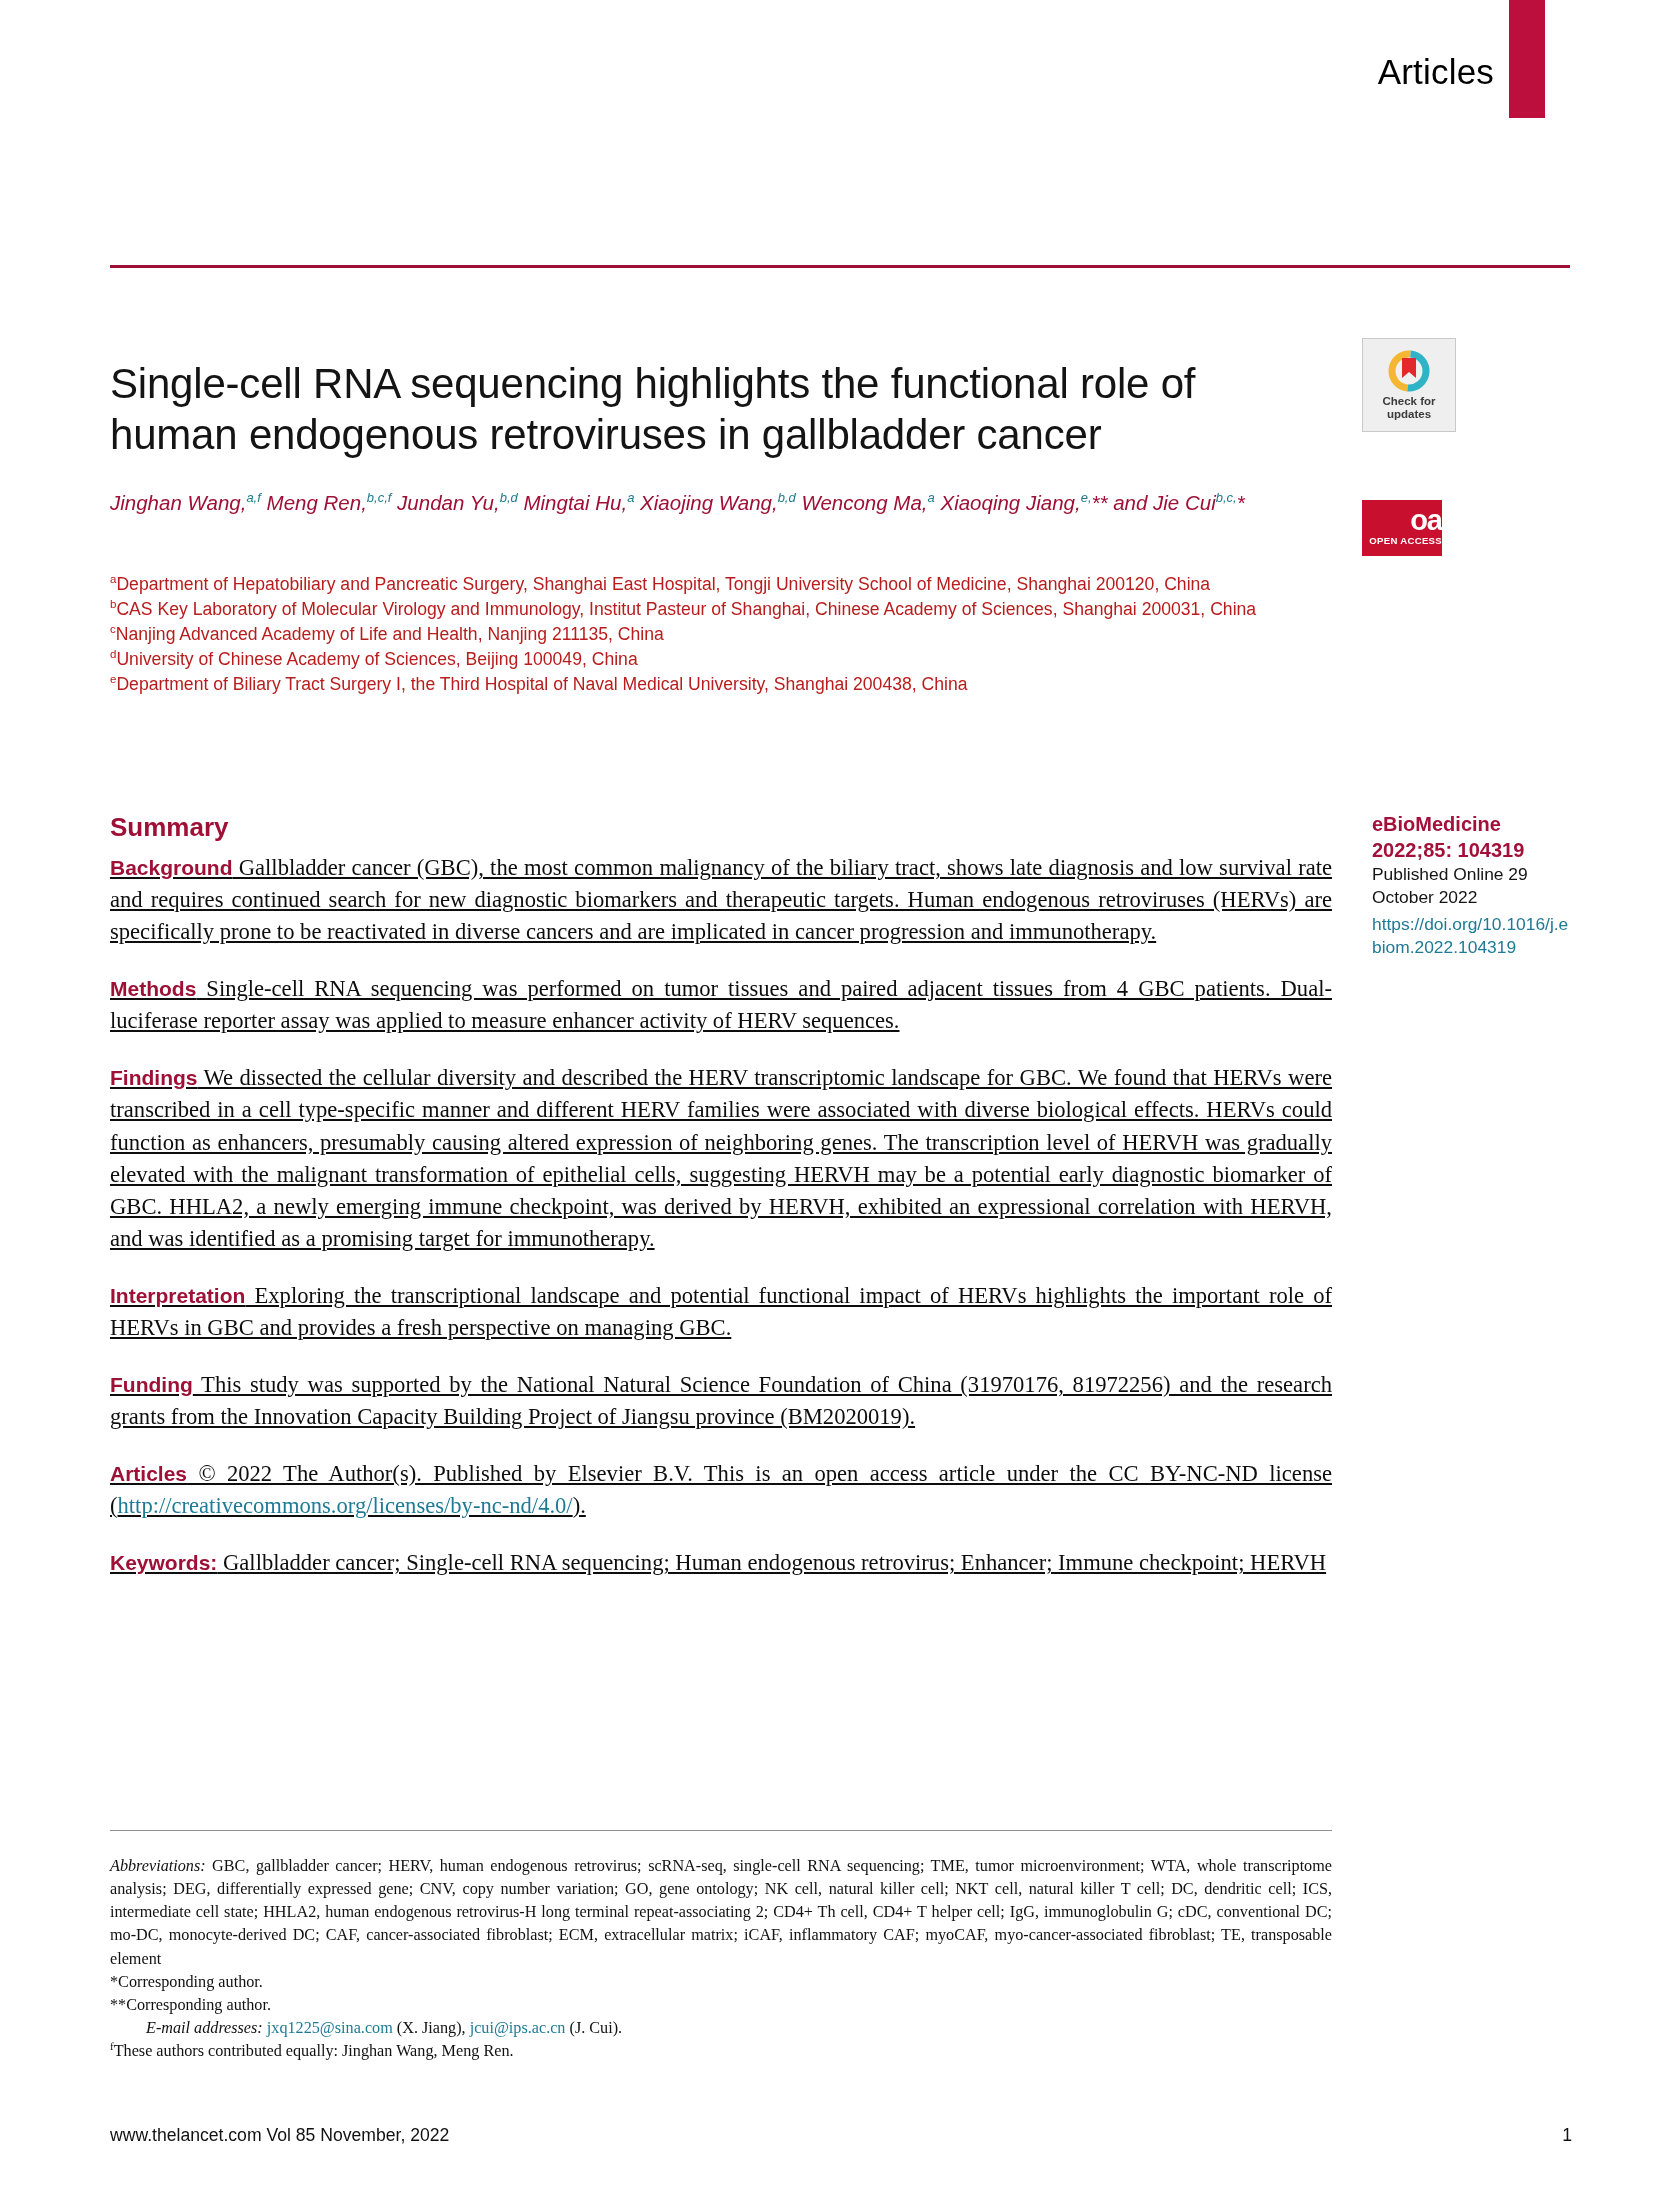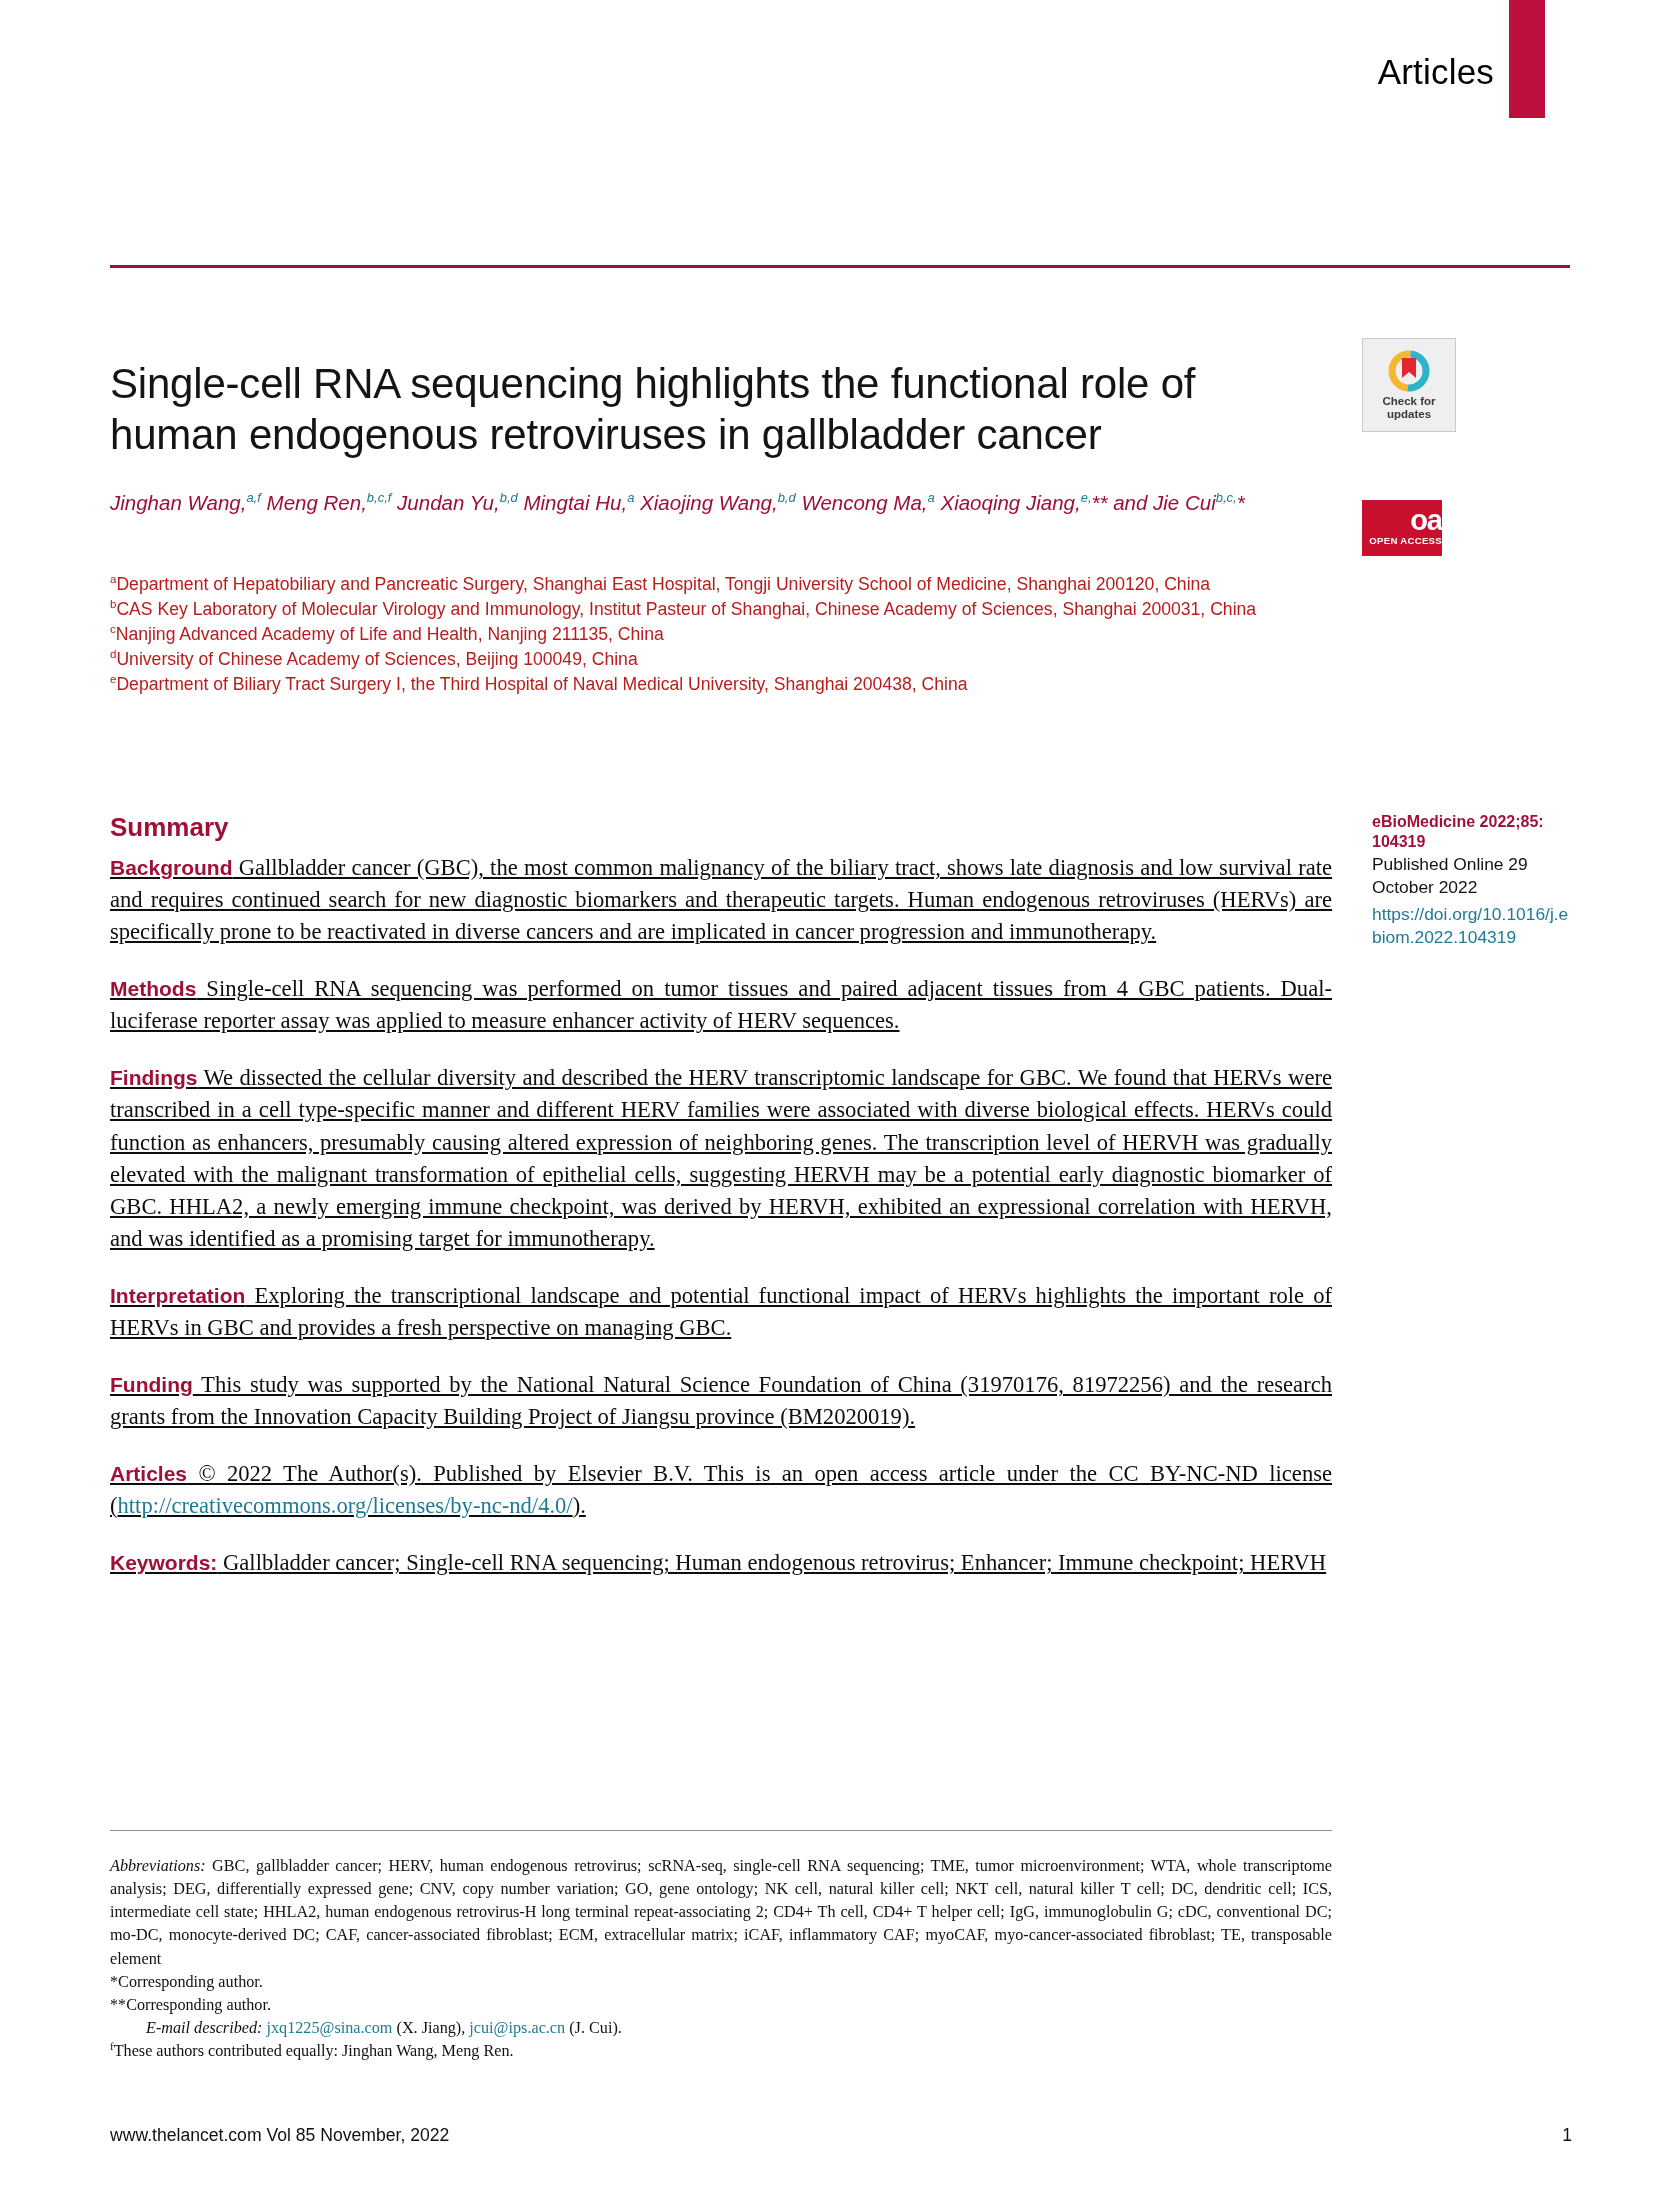--- a/index.html
+++ b/index.html
@@ -146,21 +146,21 @@
 
   
   #sidebar {
     position: absolute;
     left: 1372px;
     top: 812px;
     width: 200px;
     font-family: "Liberation Sans", sans-serif;
   }
   #sidebar .journal {
-    font-size: 16px;
+    font-size: 20px;
     font-weight: bold;
     color: #a3113b;
     line-height: 1.28;
   }
   #sidebar .pubinfo {
     font-size: 17.4px;
     line-height: 1.32;
     color: #141414;
   }
   #sidebar .doi {
@@ -318,21 +318,21 @@
     <div class="journal">eBioMedicine 2022;85: 104319</div>
     <div class="pubinfo">Published Online 29 October 2022</div>
     <div class="doi">https://doi.org/10.1016/j.ebiom.2022.104319</div>
   </div>
 
   <div class="rule-foot"></div>
   <div id="footnotes">
       <div><span class="ital">Abbreviations:</span> GBC, gallbladder cancer; HERV, human endogenous retrovirus; scRNA-seq, single-cell RNA sequencing; TME, tumor microenvironment; WTA, whole transcriptome analysis; DEG, differentially expressed gene; CNV, copy number variation; GO, gene ontology; NK cell, natural killer cell; NKT cell, natural killer T cell; DC, dendritic cell; ICS, intermediate cell state; HHLA2, human endogenous retrovirus-H long terminal repeat-associating 2; CD4+ Th cell, CD4+ T helper cell; IgG, immunoglobulin G; cDC, conventional DC; mo-DC, monocyte-derived DC; CAF, cancer-associated fibroblast; ECM, extracellular matrix; iCAF, inflammatory CAF; myoCAF, myo-cancer-associated fibroblast; TE, transposable element</div>
       <div class="blk">*Corresponding author.</div>
       <div class="blk">**Corresponding author.</div>
-      <div class="indent"><span class="ital">E-mail described:</span> <span class="link">jxq1225@sina.com</span> (X. Jiang), <span class="link">jcui@ips.ac.cn</span> (J. Cui).</div>
+      <div class="indent"><span class="ital">E-mail addresses:</span> <span class="link">jxq1225@sina.com</span> (X. Jiang), <span class="link">jcui@ips.ac.cn</span> (J. Cui).</div>
       <div class="blk"><sup>f</sup>These authors contributed equally: Jinghan Wang, Meng Ren.</div>
     </div>
 
   <div id="page-footer">
     <span class="pf-left">www.thelancet.com Vol 85 November, 2022</span>
     <span class="pf-right">1</span>
   </div>
 
 </div>
 

